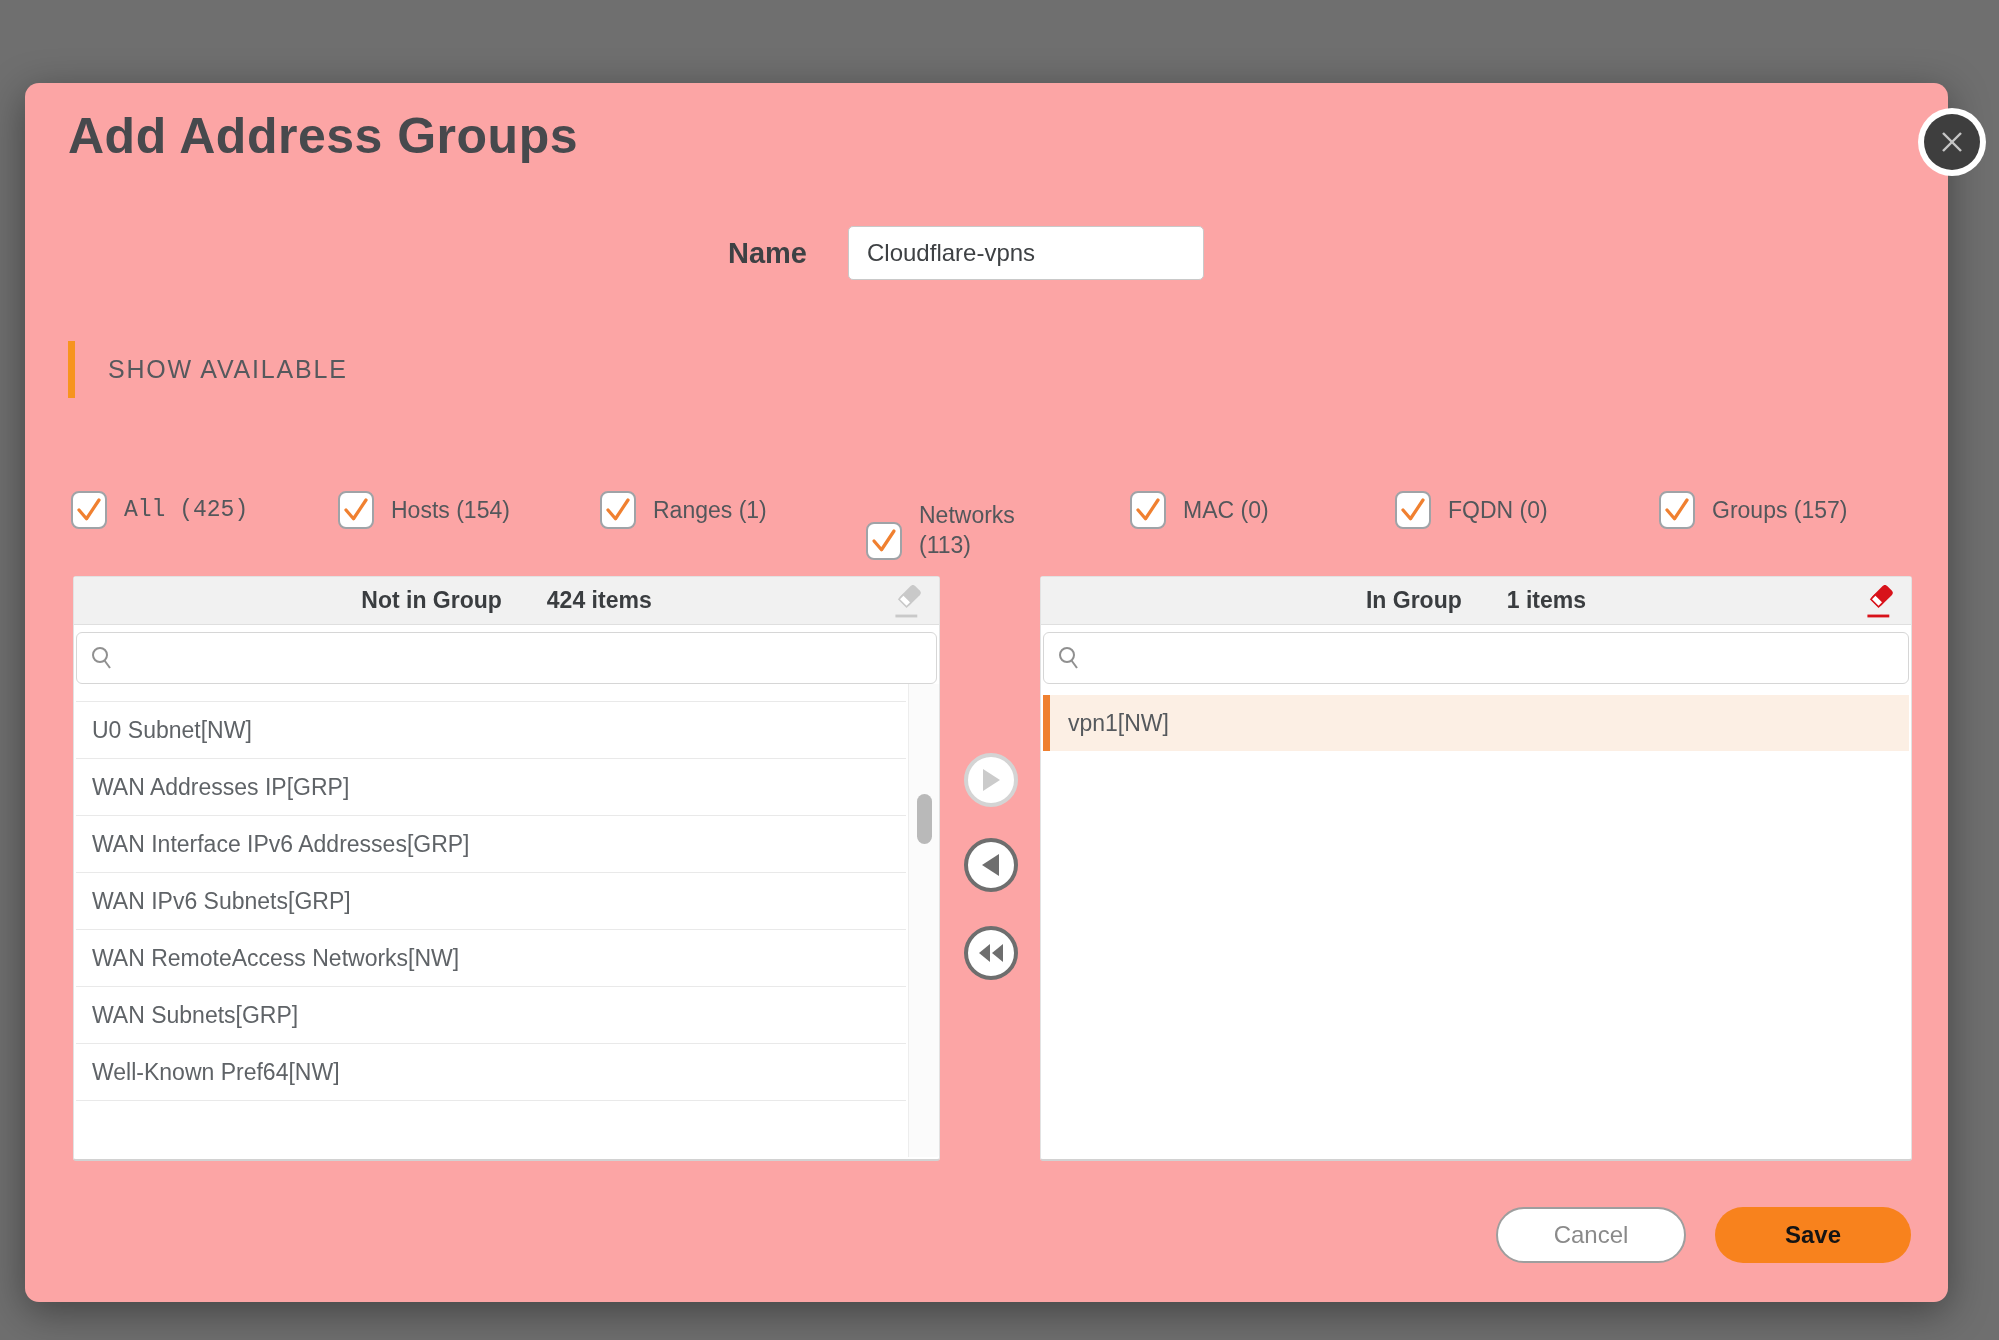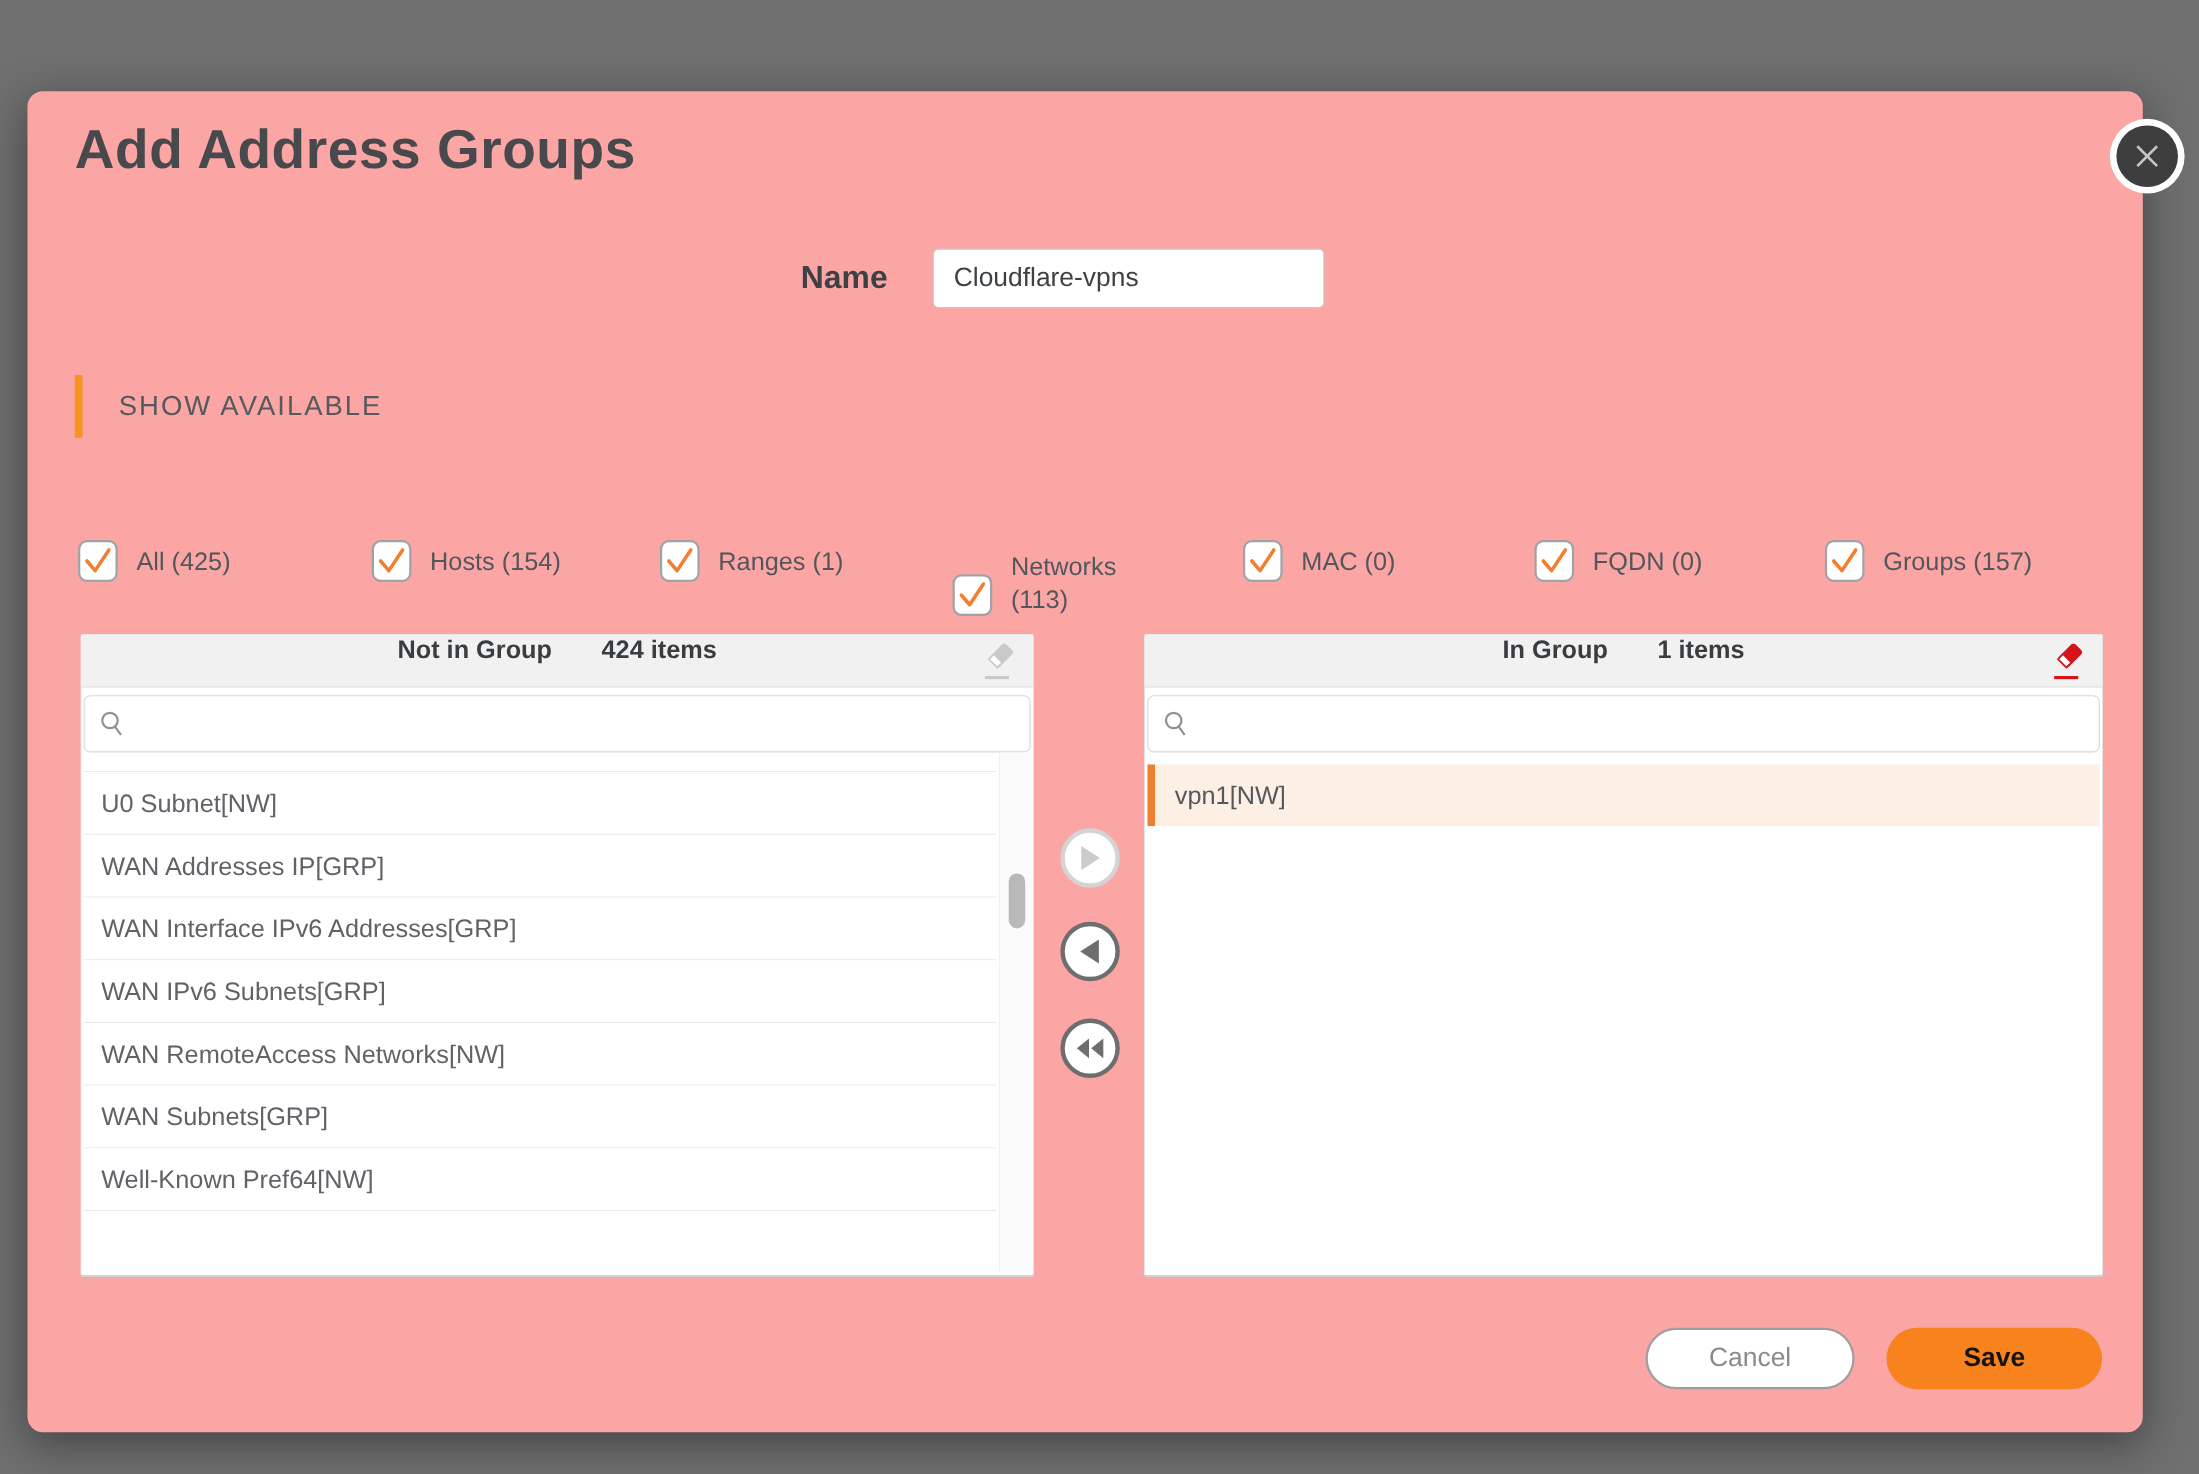--- a/index.html
+++ b/index.html
@@ -34,21 +34,21 @@
     border:1.5px solid #c9c9c9;border-radius:5px;padding:12px 18px;
     font-family:inherit;font-size:24px;color:#3e4144;background:#fff;outline:none;
   }
   
   .section{position:absolute;left:43px;top:255px;height:62px;display:flex;align-items:center;gap:33px;}
   .section-bar{width:7px;height:57px;background:#f7941e;}
   .section-title{font-size:25px;color:#56595d;letter-spacing:1.8px;}
   
   .filters{position:absolute;left:0;top:377px;width:1923px;height:100px;}
   .filter{position:absolute;top:0;height:100%;display:flex;align-items:center;gap:17px;cursor:pointer;}
-  .filter:nth-of-type(1){left:46px;}
+  .filter:nth-of-type(1){left:46px;font-family:Liberation Mono, monospace;}
   .filter:nth-of-type(2){left:313px;}
   .filter:nth-of-type(3){left:575px;}
   .filter:nth-of-type(4){left:841px;align-items:flex-end;}
   .filter:nth-of-type(5){left:1105px;}
   .filter:nth-of-type(6){left:1370px;text-align:right;}
   .filter:nth-of-type(7){left:1634px;}
   .cb{
     width:36px;height:38px;border:2px solid #9fa3a7;border-radius:8px;background:#fff;
     display:flex;align-items:center;justify-content:center;flex:0 0 auto;
   }
@@ -57,21 +57,21 @@
   
   .panel{
     position:absolute;top:493px;height:585px;background:#ffffff;
     border:1.5px solid #e2e2e2;border-bottom:2.5px solid #d2d2d2;border-radius:3px;
   }
   .panel-left{left:48px;width:867px;}
   .panel-right{left:1015px;width:872px;}
   .panel-header{
     position:absolute;left:0;top:0;right:0;height:48px;background:#f1f1f1;
     border-bottom:1.5px solid #dfdfdf;
-    display:flex;justify-content:center;gap:45px;
+    display:flex;align-items:center;justify-content:center;gap:45px;
   }
   .panel-title,.panel-count{font-size:23px;font-weight:700;color:#3a3d40;}
   .eraser-btn{
     position:absolute;right:12px;top:6px;width:40px;height:40px;border:none;background:transparent;
     cursor:pointer;padding:0;display:flex;align-items:center;justify-content:center;
   }
   .searchbox{
     position:absolute;left:2px;right:2px;top:55px;height:52px;
     border:1.5px solid #d6d6d6;border-radius:6px;background:#fff;
     display:flex;align-items:center;padding:0 12px;gap:10px;

